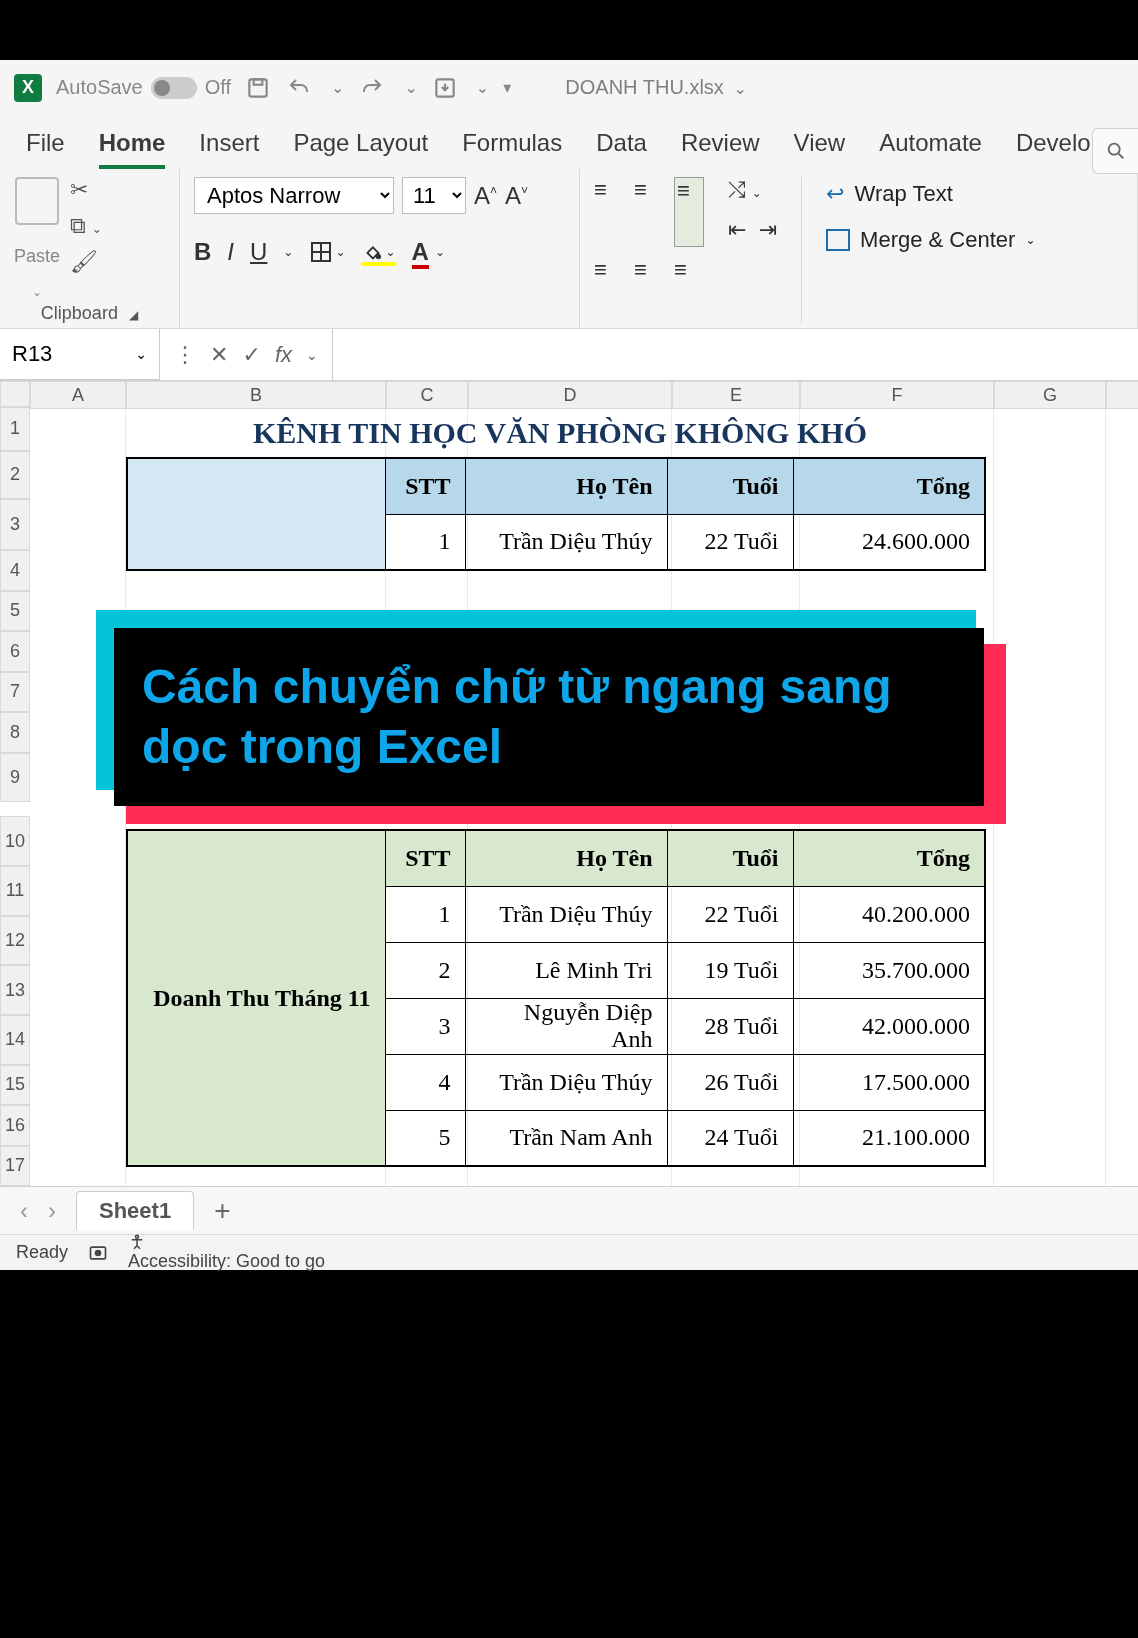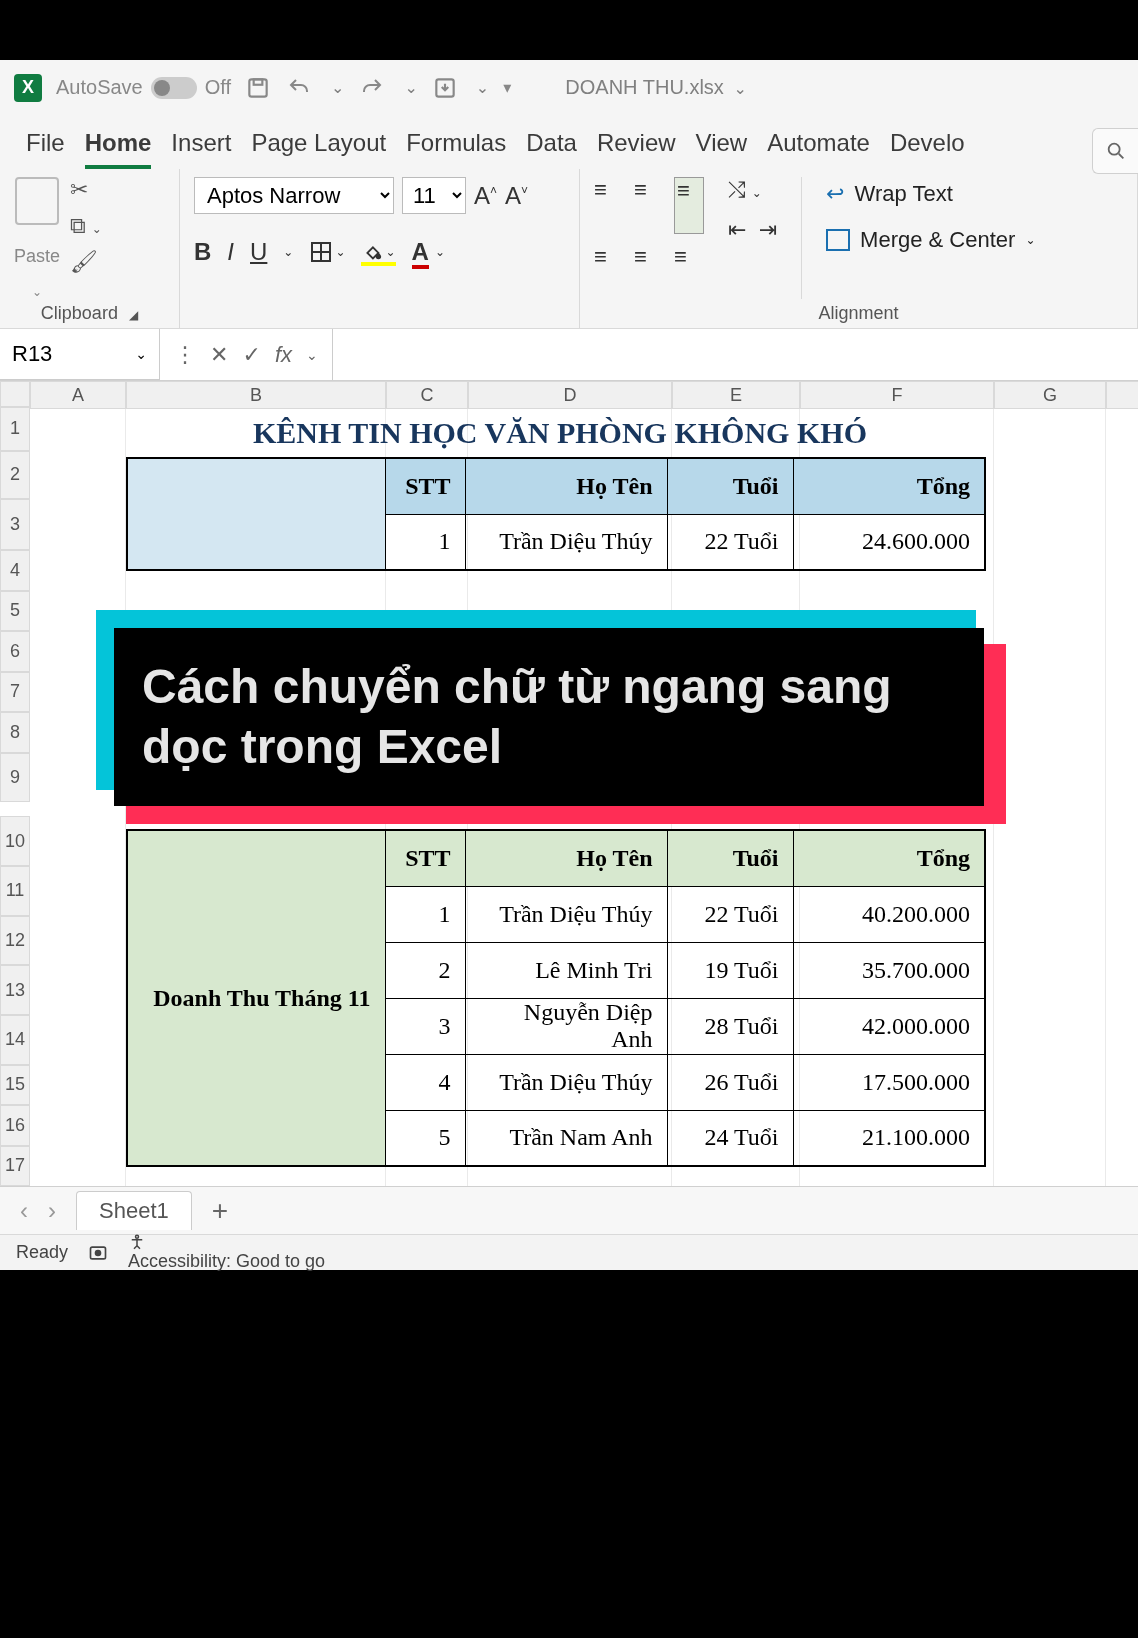--- a/index.html
+++ b/index.html
@@ -59,21 +59,21 @@
     border: 1px solid #d0d0d0;
     border-right: none;
     border-radius: 6px 0 0 6px;
     display:flex; align-items:center; justify-content:center;
     color:#666; background:#fafafa;
   }
 
   
   .ribbon-tabs {
     display: flex;
-    gap: 20px;
+    gap: 34px;
     padding: 14px 26px 0 26px;
     font-size: 24px;
     color: #3b3b3b;
     background: #f5f5f5;
   }
   .ribbon-tab { padding-bottom: 8px; cursor:pointer; }
   .ribbon-tab.active { font-weight: 600; border-bottom: 4px solid #107c41; }
 
   
   .ribbon {
@@ -172,31 +172,31 @@
     position:absolute; left:96px; top:610px; width:900px; height:210px;
   }
   .caption-back-cyan {
     position:absolute; left:0; top:0; width:880px; height:180px; background:#04c4d9;
   }
   .caption-back-pink {
     position:absolute; left:30px; top:34px; width:880px; height:180px; background:#ff2d55;
   }
   .caption-main {
     position:absolute; left:18px; top:18px; width:870px; height:178px;
-    background:#000; color:#e5e5e5; font-weight:800; font-size:48px;
+    background:#000; color:#0ea5e9; font-weight:800; font-size:48px;
     font-family: Arial, sans-serif;
     display:flex; align-items:center; padding:0 28px; line-height:1.25;
   }
 
   
   .sheet-bar {
     height:48px; border-top:1px solid #d0d0d0; background:#f7f7f7;
     display:flex; align-items:center; gap:20px; padding:0 20px; font-size:22px; color:#555;
   }
-  .sheet-tab { background:#fff; border:1px solid #ccc; border-bottom:none; padding:6px 22px; border-radius:4px 4px 0 0;}
+  .sheet-tab { background:#fff; border:1px solid #ccc; border-bottom:none; padding:6px 22px; border-radius:4px 4px 0 0;font-weight:bold;}
   .sheet-nav { color:#999; font-size:24px;}
   .status-bar {
     height:36px; background:#f3f3f3; border-top:1px solid #d9d9d9;
     display:flex; align-items:center; gap:20px; padding:0 16px; font-size:18px; color:#444;
   }
   svg { display:block;}
 </style>
 </head>
 <body>
 
@@ -344,21 +344,20 @@
             <span style="color:#1a6fb0;">↩</span>
             <span>Wrap Text</span>
           </div>
           <div class="row">
             <span class="mini-box"></span>
             <span>Merge &amp; Center</span>
             <span style="font-size:12px;">⌄</span>
           </div>
         </div>
       </div>
-      <div class="label">Alignment</div>
     </div>
   </div>
 
   <div class="formula-row">
     <div class="name-box">
       <span>R13</span>
       <span style="font-size:14px;">⌄</span>
     </div>
     <div class="fx-controls">
       <span>⋮</span>

